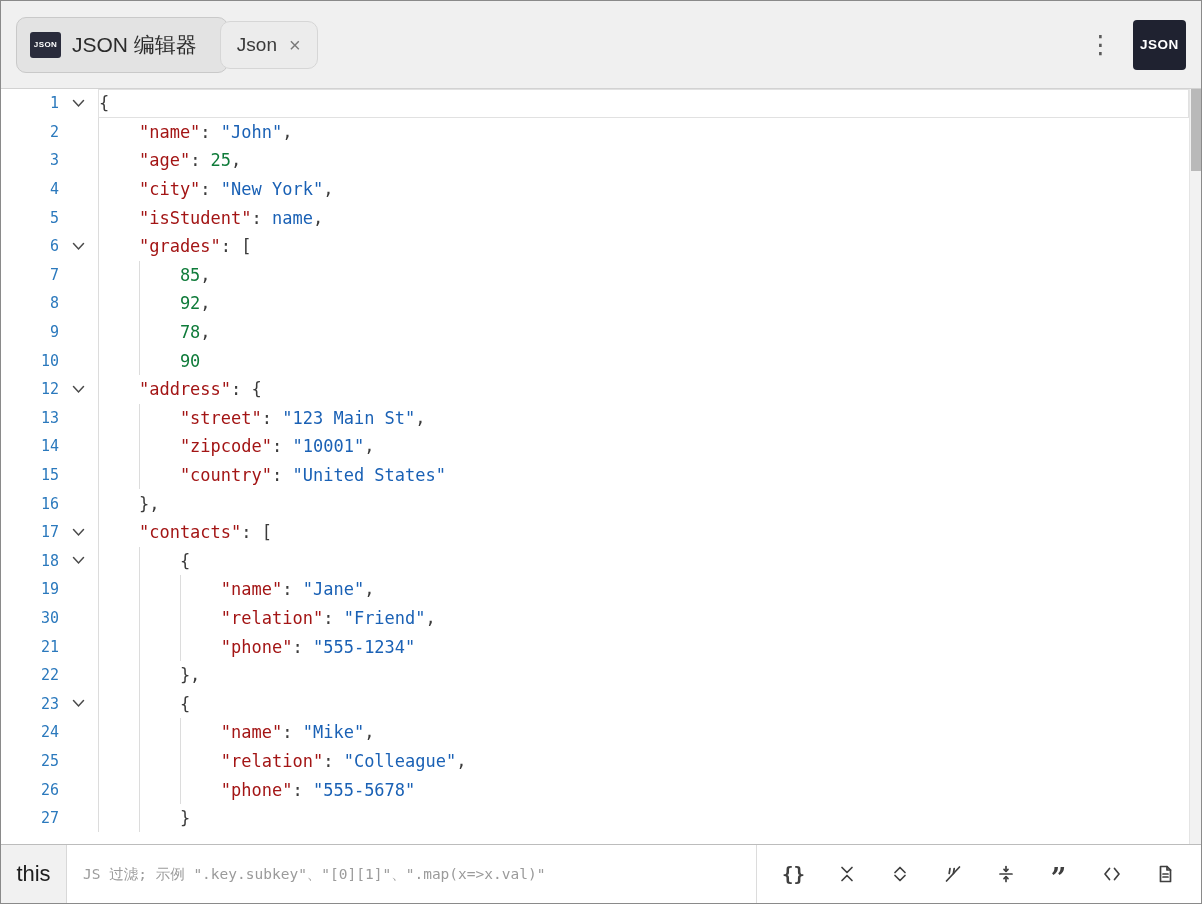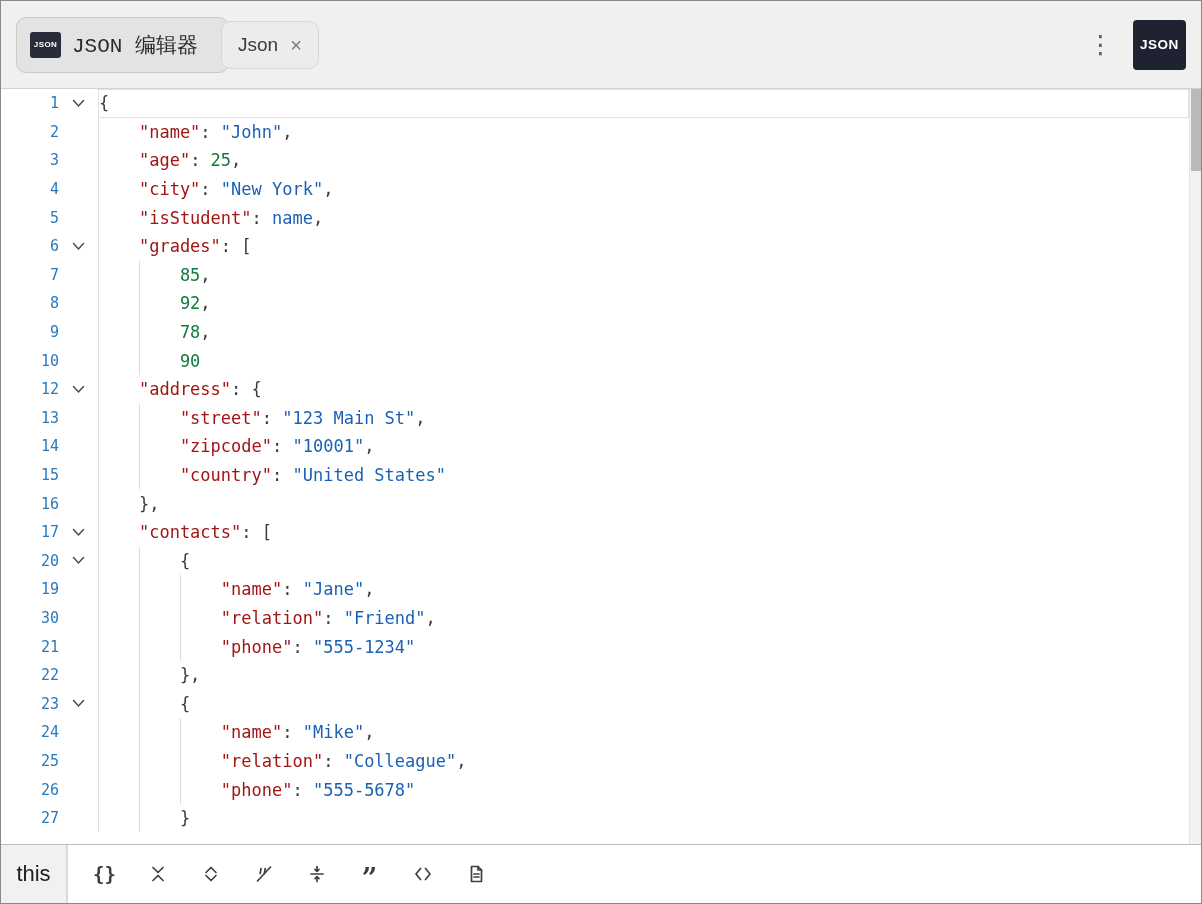--- a/index.html
+++ b/index.html
@@ -3,21 +3,21 @@
 <meta charset="utf-8">
 <style>
   * { margin:0; padding:0; box-sizing:border-box; }
   html,body { width:1202px; height:904px; background:#fff; font-family:"Liberation Sans","DejaVu Sans",sans-serif; }
   .window { width:1202px; height:904px; border:1px solid #8a8a8a; display:flex; flex-direction:column; overflow:hidden; background:#fff; }
 
   
   .header { height:88px; flex-shrink:0; background:#f0f0f0; border-bottom:1px solid #d2d2d2; display:flex; align-items:center; padding:0 15px; }
   .tab1 { display:flex; align-items:center; gap:11px; background:#e3e3e3; border:1px solid #c9c9c9; border-radius:10px; height:56px; padding:0 30px 0 13px; cursor:default; }
   .badge { background:#2a2c3c; color:#fff; font-size:8px; font-weight:bold; width:31px; height:26px; display:flex; align-items:center; justify-content:center; border-radius:3px; letter-spacing:.4px; }
-  .tab1-label { font-size:21px; color:#2b2b2b; white-space:nowrap;font-family:Liberation Mono, monospace; }
+  .tab1-label { font-size:21px; color:#2b2b2b; white-space:nowrap; }
   .tab2 { display:flex; align-items:center; gap:12px; background:#ececec; border:1px solid #d6d6d6; border-radius:10px; height:48px; padding:0 16px; margin-left:-8px; }
   .tab2-label { font-size:19px; color:#3a3a3a; }
   .tab-close { font-size:20px; color:#7a7a7a; line-height:1; cursor:pointer; }
   .kebab { margin-left:auto; font-size:25px; color:#5a5a5a; padding:0 8px; cursor:pointer; }
   .logo { width:53px; height:50px; margin-left:12px; background:#1f2230; border-radius:4px; color:#fff; font-weight:bold; font-size:13.5px; display:flex; align-items:center; justify-content:center; letter-spacing:.5px; }
 
   
   .editor { flex:1; position:relative; background:#fff; overflow:hidden; font-family:"DejaVu Sans Mono","Liberation Mono",monospace; font-size:17px; }
   .lines { position:absolute; inset:0 12px 0 0; }
   .line { display:flex; height:28.6px; align-items:center; }
@@ -191,21 +191,21 @@
             <span class="fold">
               <svg width="13" height="9" viewBox="0 0 13 9">
                 <path d="M1.5 1.5 L6.5 7 L11.5 1.5" stroke="#4a4a4a" stroke-width="1.5" fill="none" stroke-linecap="round"></path>
               </svg>
             </span>
           </div>
           <div class="code"><span class="ind"></span><span class="tk-k">"contacts"</span><span class="tk-p">: [</span></div>
         </div>
         <div class="line">
           <div class="gutter">
-            <span class="lnum">20</span>
+            <span class="lnum">18</span>
             <span class="fold">
               <svg width="13" height="9" viewBox="0 0 13 9">
                 <path d="M1.5 1.5 L6.5 7 L11.5 1.5" stroke="#4a4a4a" stroke-width="1.5" fill="none" stroke-linecap="round"></path>
               </svg>
             </span>
           </div>
           <div class="code"><span class="ind"></span><span class="ind"></span><span class="tk-p">{</span></div>
         </div>
         <div class="line">
           <div class="gutter">
@@ -275,20 +275,21 @@
           <div class="code"><span class="ind"></span><span class="ind"></span><span class="tk-p">}</span></div>
         </div>
       </div>
     <div class="vscroll">
       <div class="vthumb"></div>
     </div>
   </div>
 
   <div class="footer">
     <div class="this-box">this</div>
+    <input class="filter" placeholder="JS 过滤; 示例 &quot;.key.subkey&quot;、&quot;[0][1]&quot;、&quot;.map(x=&gt;x.val)&quot;" style="">
     <div class="ficons">
       <span class="fbtn">
           <span class="glyph-braces">{}</span>
         </span>
       <span class="fbtn">
         <svg width="20" height="20" viewBox="0 0 20 20">
             <path d="M5 3.5 L10 8.5 L15 3.5"></path>
             <path d="M5 16.5 L10 11.5 L15 16.5"></path>
           </svg>
       </span>

